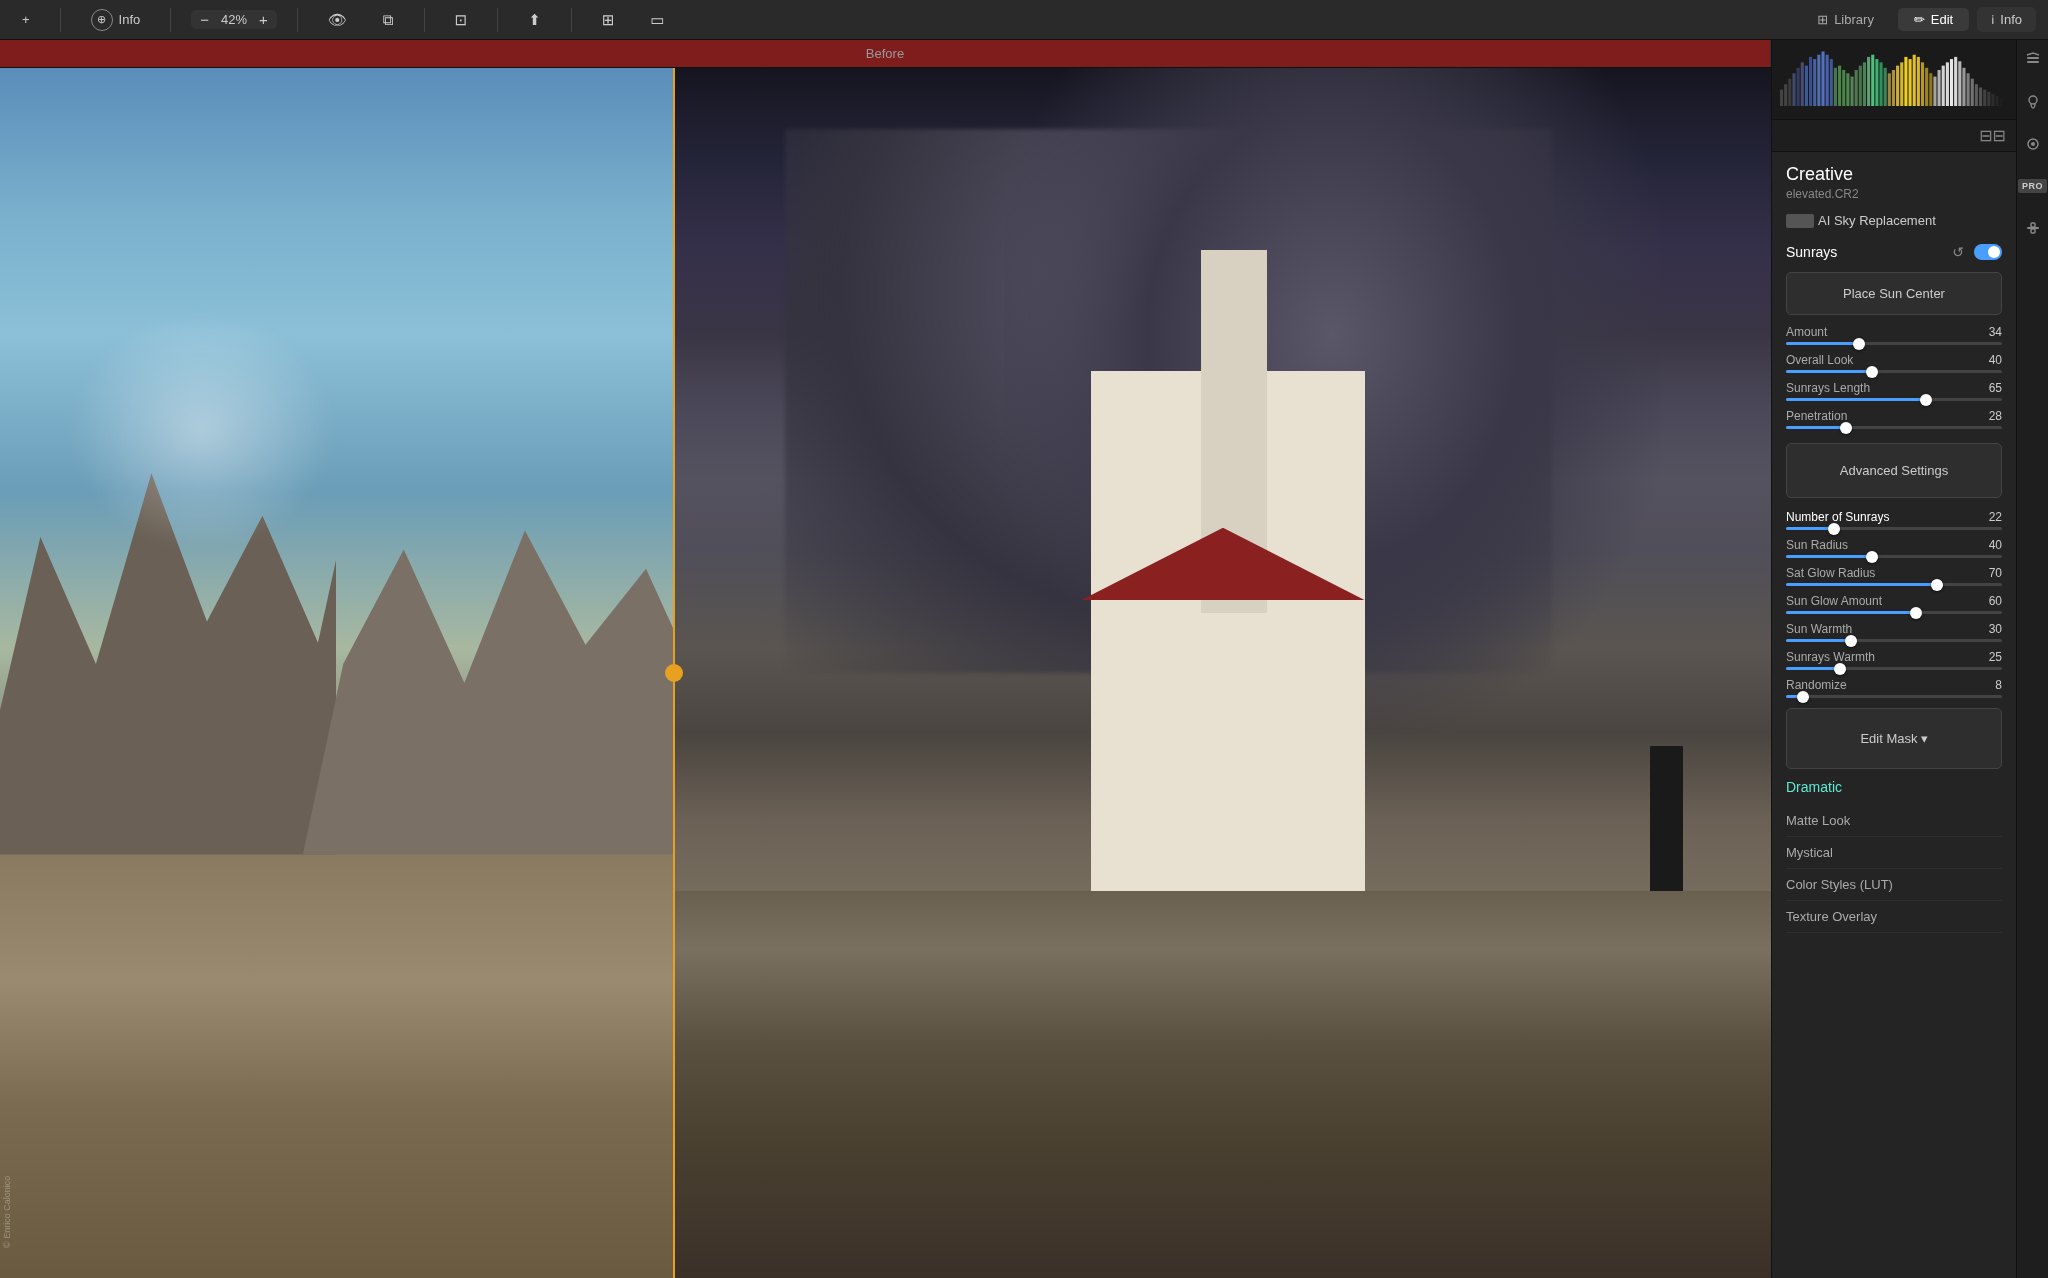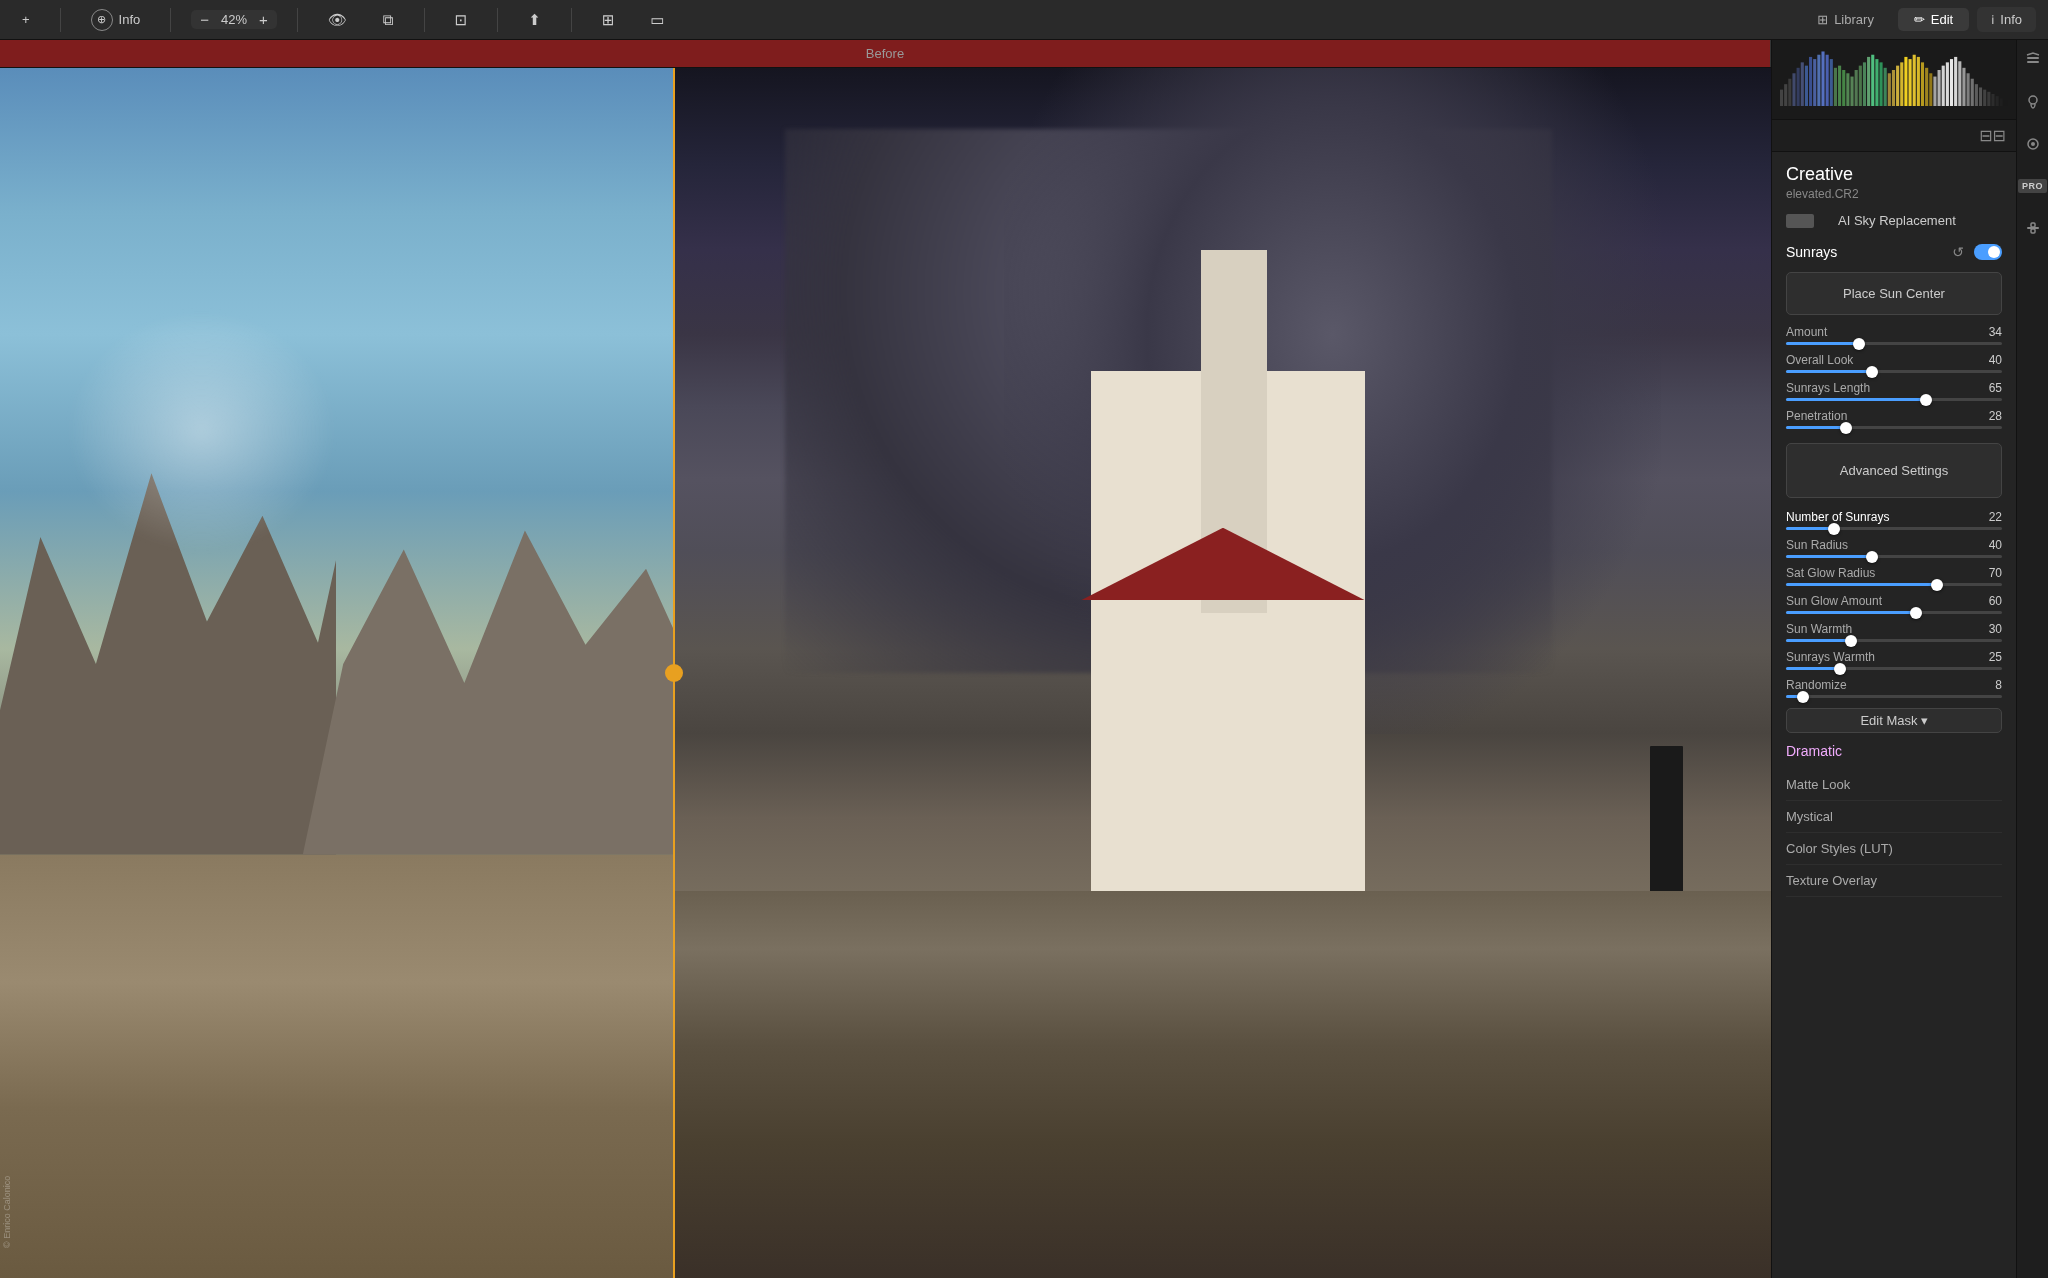--- a/index.html
+++ b/index.html
@@ -157,21 +157,21 @@
     }
     .section-subtitle {
       font-size: 12px;
       color: #888;
       margin-bottom: 12px;
     }
 
     .ai-sky-btn {
       display: flex;
       align-items: center;
-      gap: 24px;
+      gap: 4px;
       margin-bottom: 14px;
     }
     .ai-sky-indicator {
       width: 28px; height: 14px;
       background: #555; border-radius: 2px;
       flex-shrink: 0;
     }
     .ai-sky-label {
       font-size: 13px;
       color: #ccc;
@@ -289,42 +289,42 @@
     }
 
     
     .highlighted-slider .slider-label {
       color: #fff;
     }
 
     
     .edit-mask-btn {
       width: 100%;
-      padding: 4px;
+      padding: 22px;
       background: #2e2e2e;
       border: 1px solid #444;
       border-radius: 5px;
       color: #ccc;
       font-size: 13px;
       cursor: pointer;
       margin: 10px 0;
       text-align: center;
       display: flex;
       align-items: center;
       justify-content: center;
       gap: 6px;
     }
 
     
     .dramatic-section {
       margin-top: 8px;
     }
     .dramatic-title {
       font-size: 14px;
-      color: #f0abfc;
+      color: #5eead4;
       font-weight: 500;
       margin-bottom: 10px;
     }
     .list-item-row {
       padding: 8px 0;
       font-size: 13px;
       color: #aaa;
       border-bottom: 1px solid #2e2e2e;
       cursor: pointer;
     }

